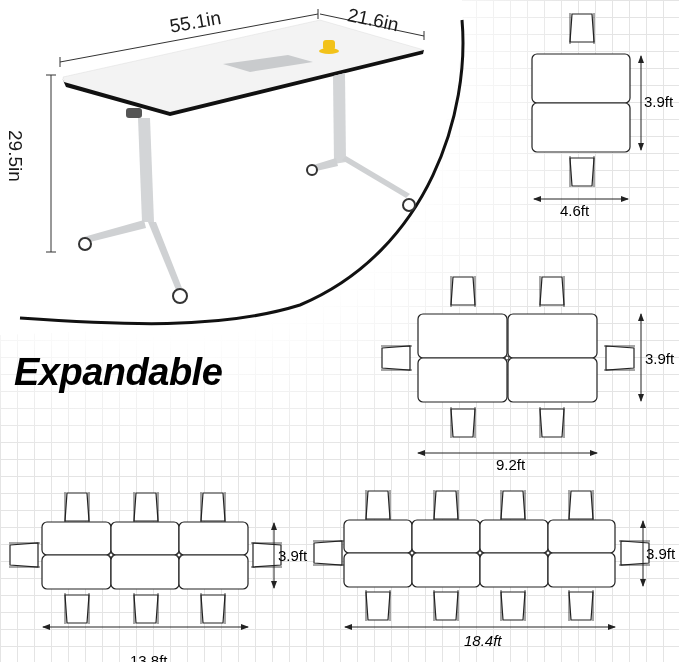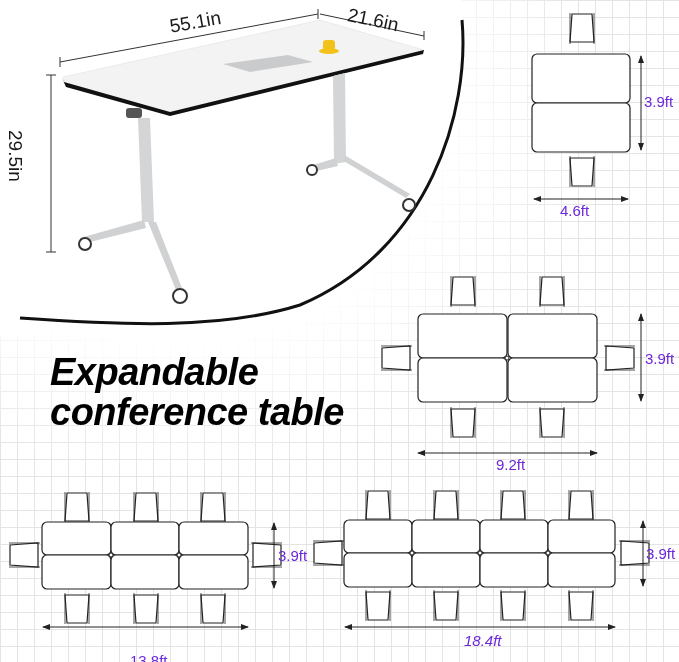--- a/index.html
+++ b/index.html
@@ -14,29 +14,29 @@
         linear-gradient(to right, #e4e4e4 1px, transparent 1px),
         linear-gradient(to bottom, #e4e4e4 1px, transparent 1px);
       background-size: 17px 17px;
     }
     .fade-mask {
       position: absolute; left: 0; top: 0; width: 679px; height: 662px;
       background: radial-gradient(ellipse 420px 360px at 180px 120px, #fff 60%, rgba(255,255,255,0) 100%);
     }
     svg.layer { position: absolute; left: 0; top: 0; }
     .lbl {
-      position: absolute; font-size: 15px; color: #6d28d9; white-space: nowrap;
+      position: absolute; font-size: 15px; color: #000000; white-space: nowrap;
       font-family: "Liberation Sans", sans-serif;
     }
     .lbl-lg { font-size: 19px; color: #1a1a1a; }
     .title {
       position: absolute; left: 14px; top: 352px;
       font-family: "Liberation Sans", sans-serif;
       font-weight: bold; font-style: italic;
-      font-size: 38px; line-height: 40px; color: #000; letter-spacing: -0.5px; margin-left: 36px;
+      font-size: 38px; line-height: 40px; color: #000; letter-spacing: -0.5px;
     }
     .title div { white-space: nowrap; }
   </style>
 </head>
 <body>
 
 <div class="grid-bg"></div>
 <div class="fade-mask"></div>
 
 <svg class="layer" width="679" height="662">
@@ -80,21 +80,20 @@
     <line x1="46" y1="252" x2="56" y2="252"></line>
   </g>
 </svg>
 
 <span class="lbl lbl-lg" style="left:168px;top:16px;transform:rotate(-10deg);transform-origin:left top;">55.1in</span>
 <span class="lbl lbl-lg" style="left:350px;top:4px;transform:rotate(12deg);transform-origin:left top;">21.6in</span>
 <span class="lbl lbl-lg" style="left:26px;top:130px;transform:rotate(90deg);transform-origin:left top;">29.5in</span>
 
 <div class="title">
   <div>Expandable</div>
-  <div>conference table</div>
 </div>
 
 <svg class="layer" width="679" height="662">
   <defs>
     <marker id="arr" markerWidth="8" markerHeight="8" refX="7" refY="4" orient="auto-start-reverse">
       <path d="M0,1 L8,4 L0,7 Z" fill="#222"></path>
     </marker>
 
     <g id="chairTop">
       <path d="M-10,0 L10,0 L12,28 L-12,28 Z" fill="#fff" stroke="#222" stroke-width="1.2"></path>

